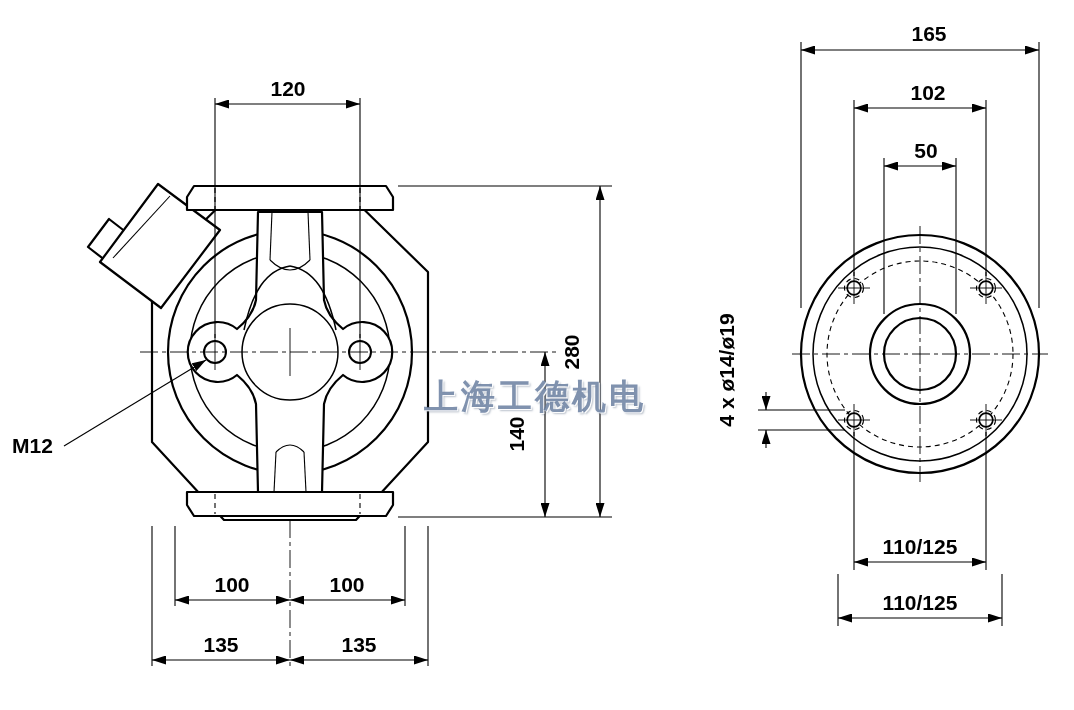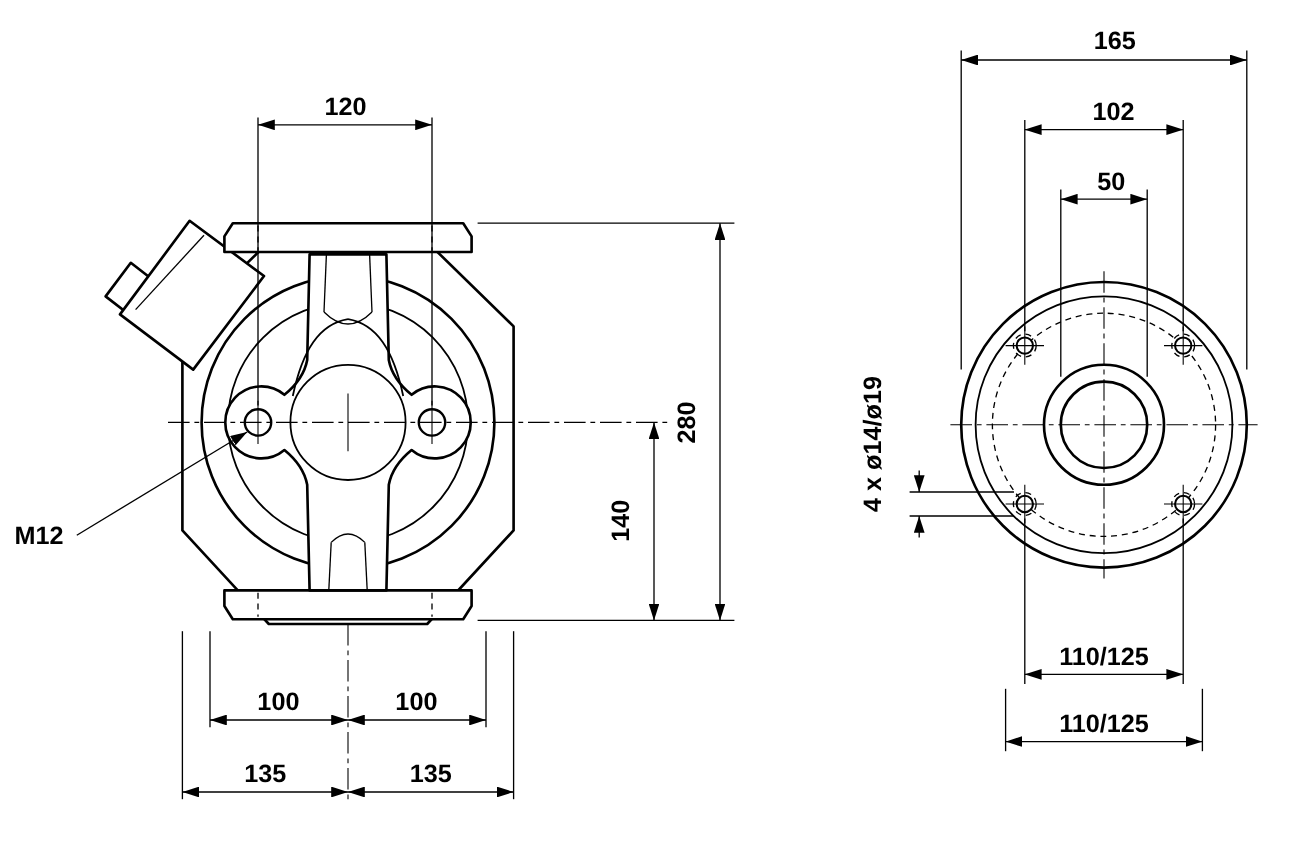--- a/index.html
+++ b/index.html
@@ -192,13 +192,14 @@
 
     <g>
       <line class="thin" x1="838" y1="574" x2="838" y2="626"></line>
       <line class="thin" x1="1002" y1="574" x2="1002" y2="626"></line>
       <line class="thin" x1="838" y1="618" x2="1002" y2="618" marker-start="url(#mS)" marker-end="url(#mE)"></line>
       <text class="dim" x="920" y="610">110/125</text>
     </g>
   </g>
 </svg>
 
+<div class="watermark">上海工德机电</div>
 </div>
 
 </body></html>

